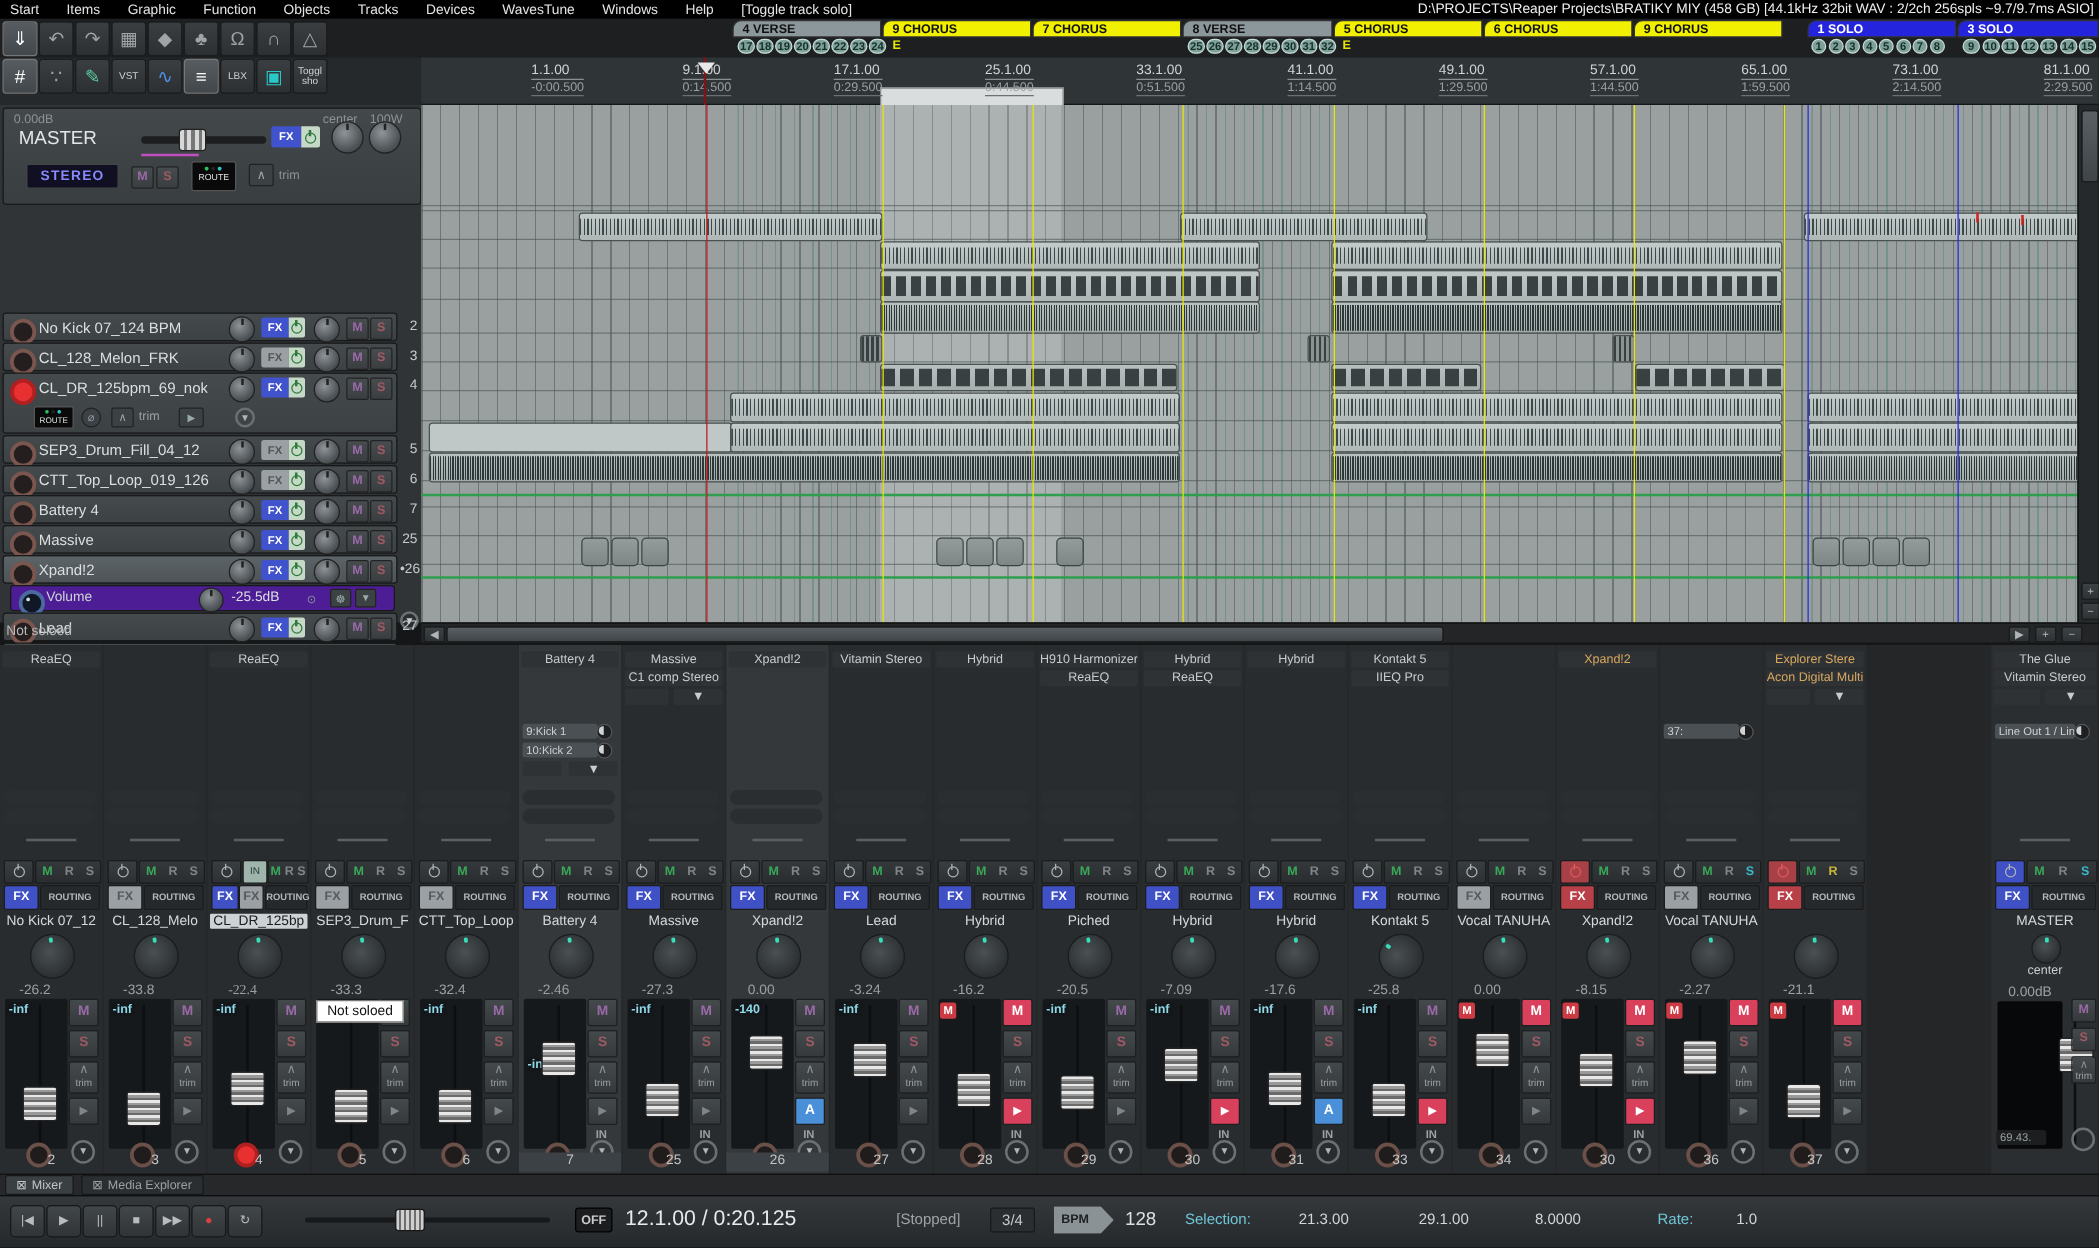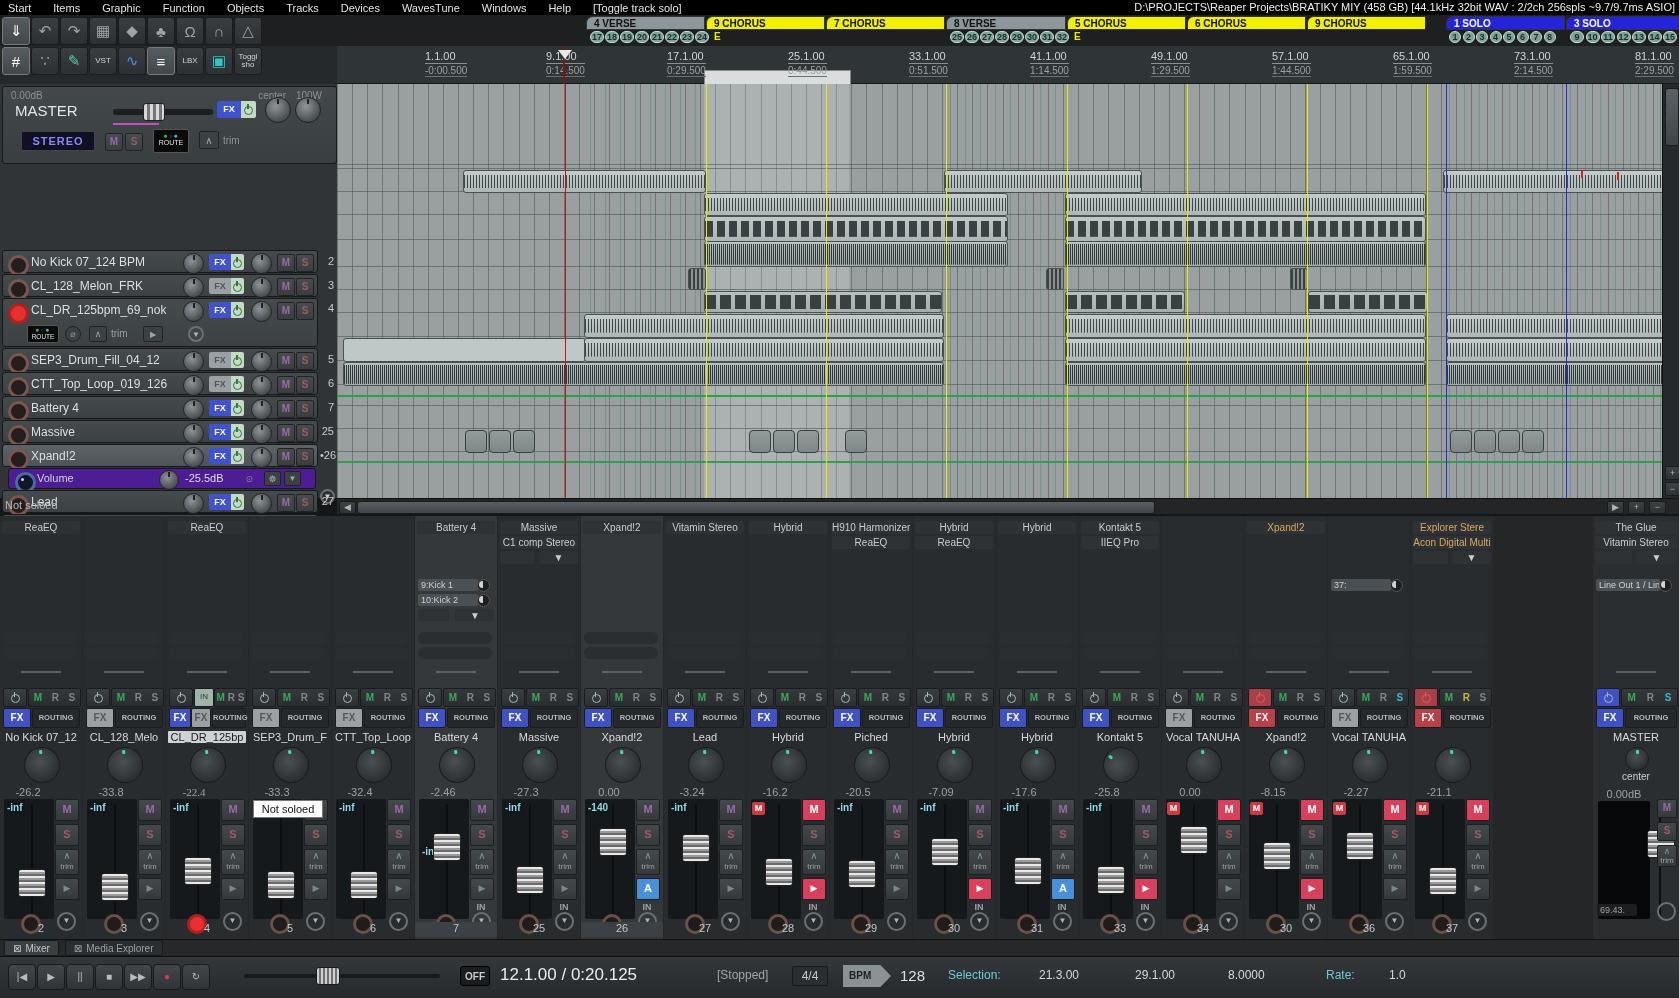--- a/index.html
+++ b/index.html
@@ -1148,21 +1148,21 @@
       <span>Media Explorer</span>
     </div>
   </div>
 
 <div id="transport" class="abs">
   <div class="abs" style="left:244px;top:17px;width:196px;height:4px;background:#17191a;border-radius:2px"></div>
   <div class="abs" style="left:316px;top:10px;width:24px;height:18px;border-radius:3px;border:1px solid #17191a;background:repeating-linear-gradient(90deg,#cfcfcf 0 2px,#6e6e6e 2px 4px)"></div>
   <div class="abs" style="left:460px;top:9px;width:30px;height:20px;background:#1b1d1f;border:1px solid #000;border-radius:3px;color:#c9ccce;font-size:10px;font-weight:bold;text-align:center;line-height:19px">OFF</div>
   <div class="abs" style="left:500px;top:8px;font-size:17px;color:#e8eaeb">12.1.00 / 0:20.125</div>
   <div class="abs" style="left:717px;top:11px;font-size:12px;color:#9fa4a6">[Stopped]</div>
-  <div class="abs" style="left:792px;top:9px;width:36px;height:20px;background:#2b2e30;border:1px solid #17191a;border-radius:2px;color:#c6cacc;font-size:12px;text-align:center;line-height:19px">4/4</div>
+  <div class="abs" style="left:792px;top:9px;width:36px;height:20px;background:#2b2e30;border:1px solid #17191a;border-radius:2px;color:#c6cacc;font-size:12px;text-align:center;line-height:19px">3/4</div>
   <div class="abs" style="left:843px;top:8px;width:48px;height:22px;background:#8a9296;clip-path:polygon(0 0,78% 0,100% 50%,78% 100%,0 100%);color:#1d1f21;font-size:10px;font-weight:bold;line-height:22px;padding-left:6px">BPM</div>
   <div class="abs" style="left:900px;top:10px;font-size:15px;color:#dcdfe0">128</div>
   <div class="abs cyan" style="left:948px;top:11px;font-size:12px">Selection:</div>
   <div class="abs tpval" style="left:1039px;top:11px;font-size:12px">21.3.00</div>
   <div class="abs tpval" style="left:1135px;top:11px;font-size:12px">29.1.00</div>
   <div class="abs tpval" style="left:1228px;top:11px;font-size:12px">8.0000</div>
   <div class="abs cyan" style="left:1326px;top:11px;font-size:12px">Rate:</div>
   <div class="abs tpval" style="left:1389px;top:11px;font-size:12px">1.0</div>
 <div class="tpbtn" style="left: 8px;">|◀</div>
     <div class="tpbtn" style="left: 37px;">▶</div>

